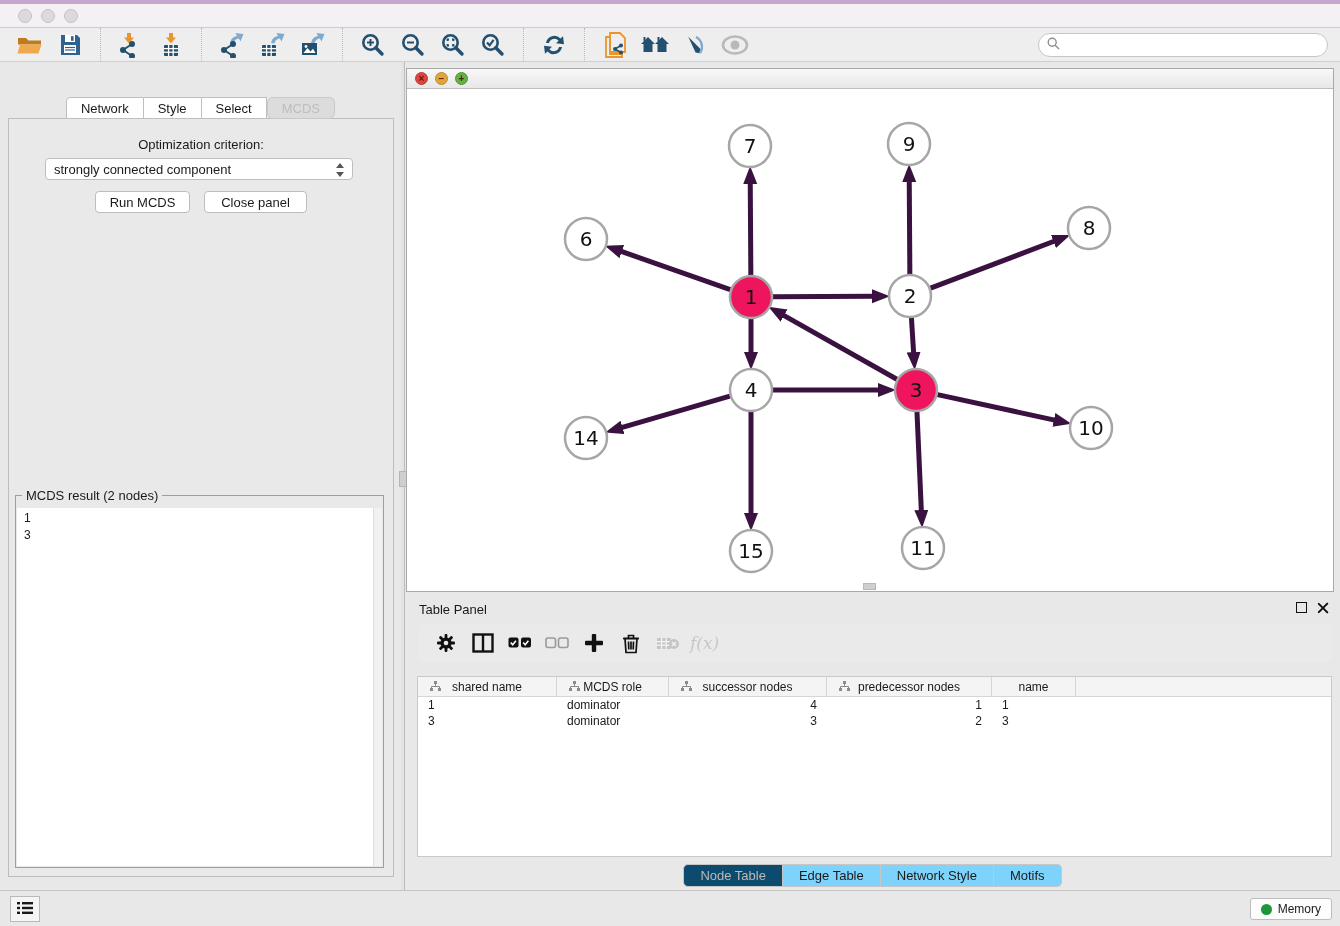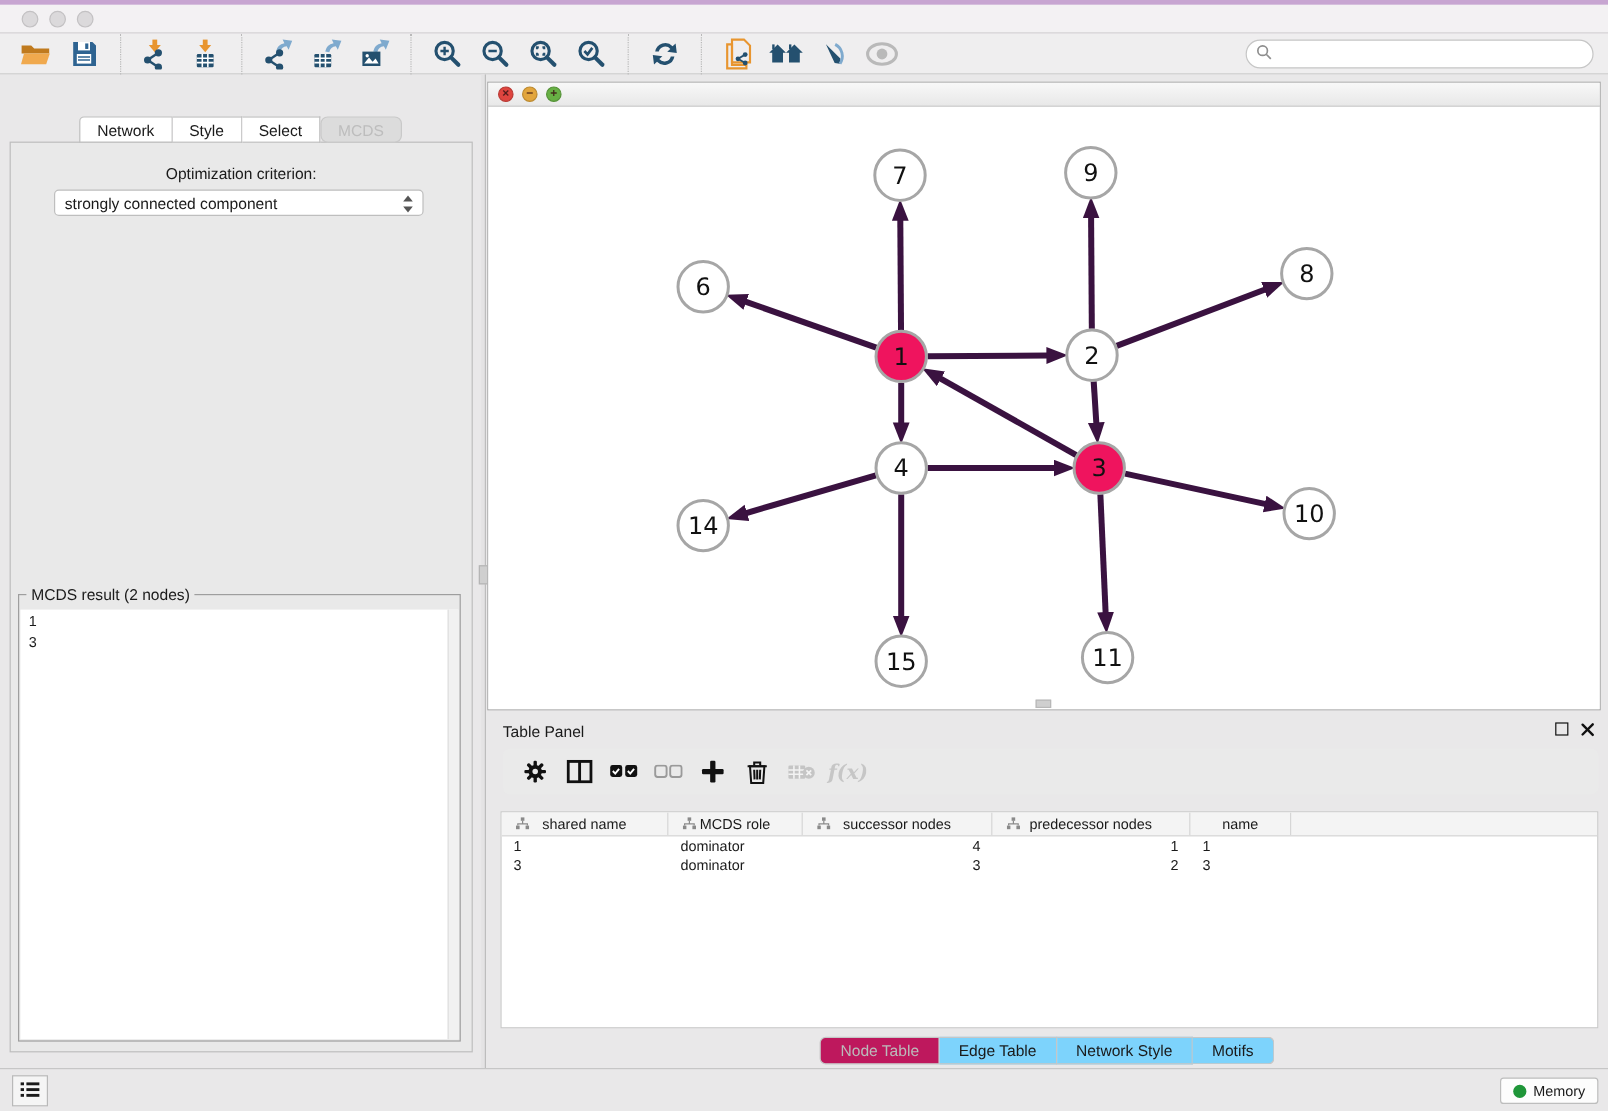--- a/index.html
+++ b/index.html
@@ -71,33 +71,33 @@
   .net-canvas { position:absolute; left:0; top:20px; width:926px; height:502px; background:#fff; }
 
   .h-divider-handle { position:absolute; left:458px; top:521px; width:13px; height:7px; background:#CFCFCF; border:1px solid #B8B8B8; }
 
   
   .table-panel { position:absolute; left:0; top:536px; width:935px; height:292px; }
   .tp-title { position:absolute; left:14px; top:4px; font-size:13px; }
   .tp-icons { position:absolute; right:12px; top:4px; display:flex; gap:10px; align-items:center; }
   .tp-toolbar { position:absolute; left:14px; right:8px; top:26px; height:38px; background:#EAEAEA; border-radius:6px; display:flex; align-items:center; padding-left:8px; }
   .tpt-btn { width:37px; height:30px; display:flex; align-items:center; justify-content:center; }
-  .tpt-btn.disabled { opacity:.45;font-weight:bold; }
+  .tpt-btn.disabled { opacity:.45; }
   .data-table { position:absolute; left:12px; right:8px; top:78px; bottom:33px; background:#fff; border:1px solid #C9C9C9; overflow:hidden; }
   .dt-header { display:flex; height:20px; background:#F4F4F4; border-bottom:1px solid #D6D6D6; }
   .dt-th { display:flex; align-items:center; justify-content:center; gap:6px; font-size:12px; border-right:1px solid #D6D6D6; position:relative; }
   .dt-th svg { position:absolute; left:6px; }
   .dt-row { display:flex; height:16px; }
   .dt-td { font-size:12px; line-height:16px; padding:0 10px; white-space:nowrap; overflow:hidden; }
 
   .tp-tabs { position:absolute; left:0; right:0; bottom:3px; height:23px; display:flex; justify-content:center; }
   .tp-tab { height:23px; padding:0 16px; background:#7dd3fc; border:1px solid #C6C6C6; border-left-width:0; display:flex; align-items:center; font-size:13px; }
   .tp-tab:first-child { border-left-width:1px; border-radius:5px 0 0 5px; }
   .tp-tab:last-child { border-radius:0 5px 5px 0; }
-  .tp-tab.active { background:#be185d; color:#BBBBBB; }
+  .tp-tab.active { background:#0c4a6e; color:#BBBBBB; }
 
   
   .statusbar { position:absolute; left:0; top:890px; width:1340px; height:36px; background:#E9E8E9; border-top:1px solid #C6C6C6; }
   .status-list-btn { position:absolute; left:10px; top:5px; width:30px; height:26px; background:#F5F5F5; border:1px solid #B9B9B9; display:flex; align-items:center; justify-content:center; }
   .memory-btn { position:absolute; right:8px; top:7px; height:22px; padding:0 10px; background:#FDFDFD; border:1px solid #BDBDBD; border-radius:3px; display:flex; align-items:center; gap:6px; font-size:12px; }
   .memory-dot { width:11px; height:11px; border-radius:50%; }
 </style>
 </head>
 <body>
 
@@ -308,20 +308,24 @@
         <span class="cp-tab">Network</span>
         <span class="cp-tab">Style</span>
         <span class="cp-tab">Select</span>
         <span class="cp-tab active">MCDS</span>
       </div>
     <div class="cp-content">
       <div class="opt-label">Optimization criterion:</div>
       <div class="dropdown">
         <span>strongly connected component</span>
         <span class="stepper"></span>
+      </div>
+      <div class="cp-buttons">
+        <div class="cp-btn btn-run">Run MCDS</div>
+        <div class="cp-btn btn-close">Close panel</div>
       </div>
       <div class="result-group">
         <span class="result-legend">MCDS result (2 nodes)</span>
         <div class="result-area" id="result-area">1
 3</div>
         <div class="result-scroll"></div>
       </div>
     </div>
   </div>
 

